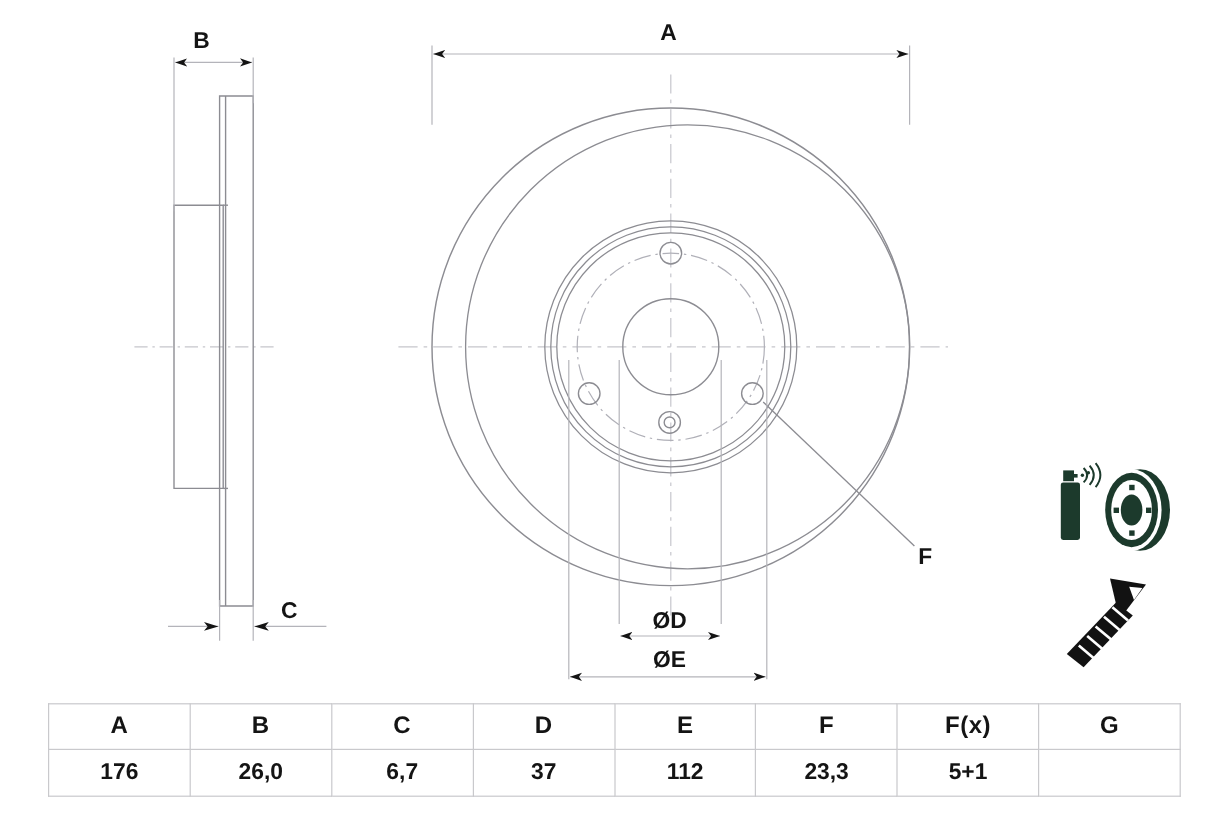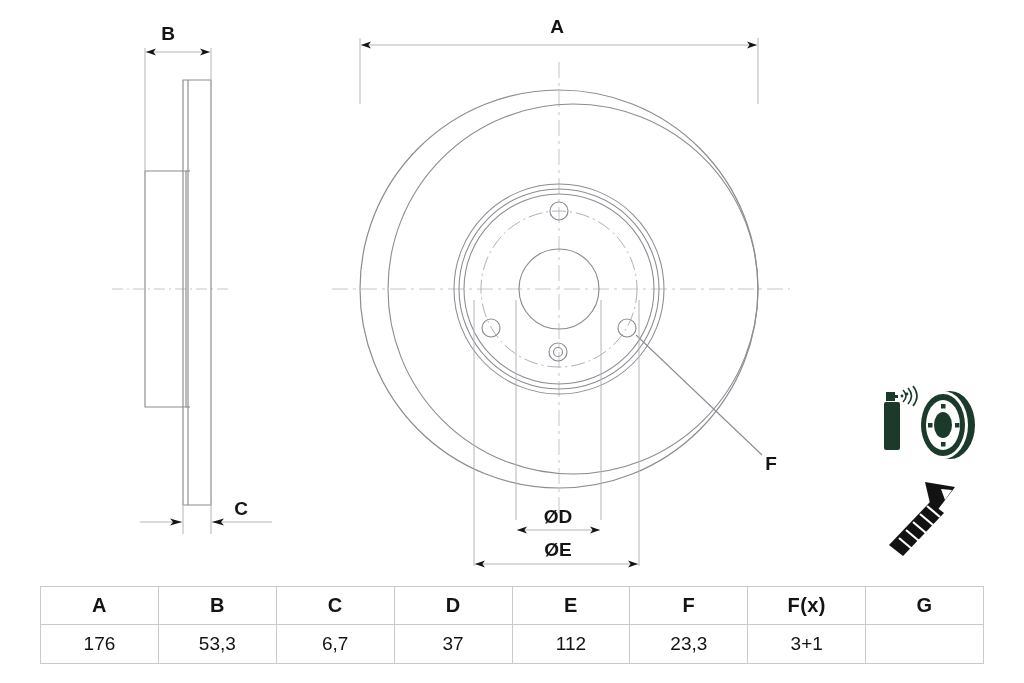--- a/index.html
+++ b/index.html
@@ -51,21 +51,21 @@
   }
   table.spec th {
     height: 35px;
     font-size: 20px;
     font-weight: 700;
     letter-spacing: 0.4px;
   }
   table.spec td {
     height: 36px;
     font-size: 19px;
-    font-weight: 400;
+    font-weight: 700;
   }
 </style>
 </head>
 <body>
 
 <div id="stage">
 
   <svg id="drawing" width="1024" height="683" viewBox="0 0 1024 683">
     <defs>
       <marker id="arrowIn" markerWidth="11" markerHeight="8" refX="10" refY="4" orient="auto" markerUnits="userSpaceOnUse">
@@ -200,25 +200,25 @@
           <th>D</th>
           <th>E</th>
           <th>F</th>
           <th>F(x)</th>
           <th>G</th>
         </tr>
       </thead>
       <tbody>
         <tr>
           <td>176</td>
-          <td>53,3</td>
+          <td>26,0</td>
           <td>6,7</td>
           <td>37</td>
           <td>112</td>
           <td>23,3</td>
-          <td>3+1</td>
+          <td>5+1</td>
           <td></td>
         </tr>
       </tbody>
     </table>
   </div>
 
 </div>
 
 </body></html>

